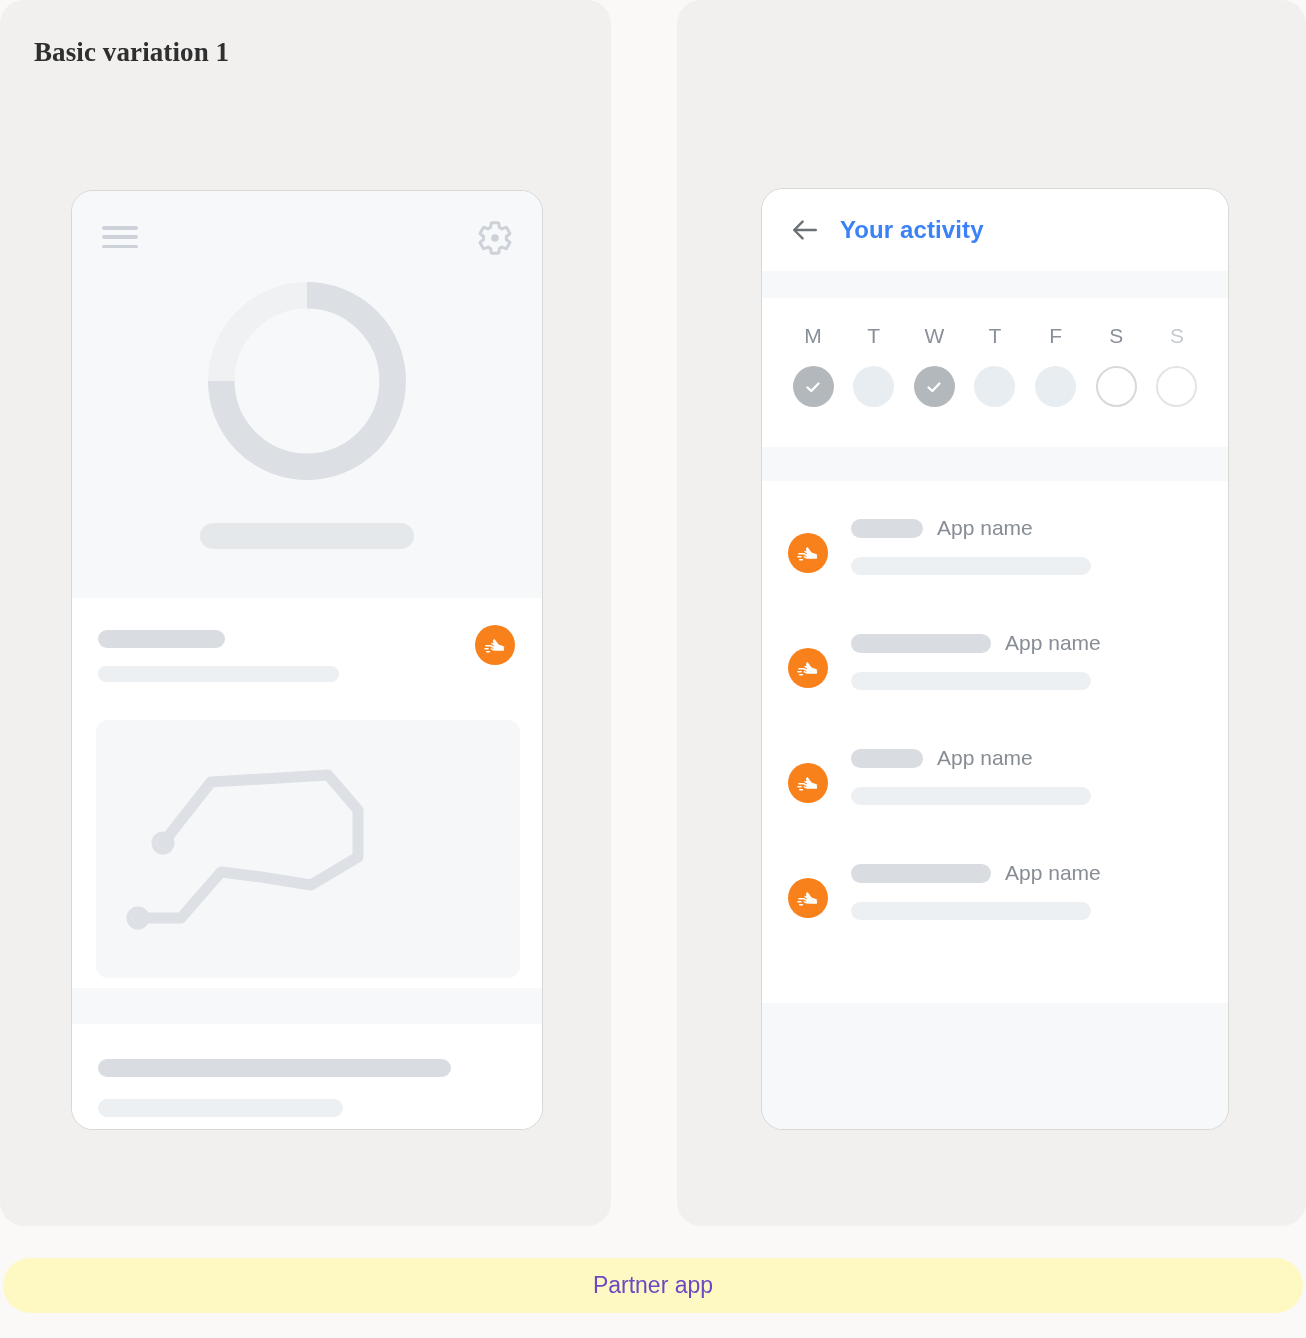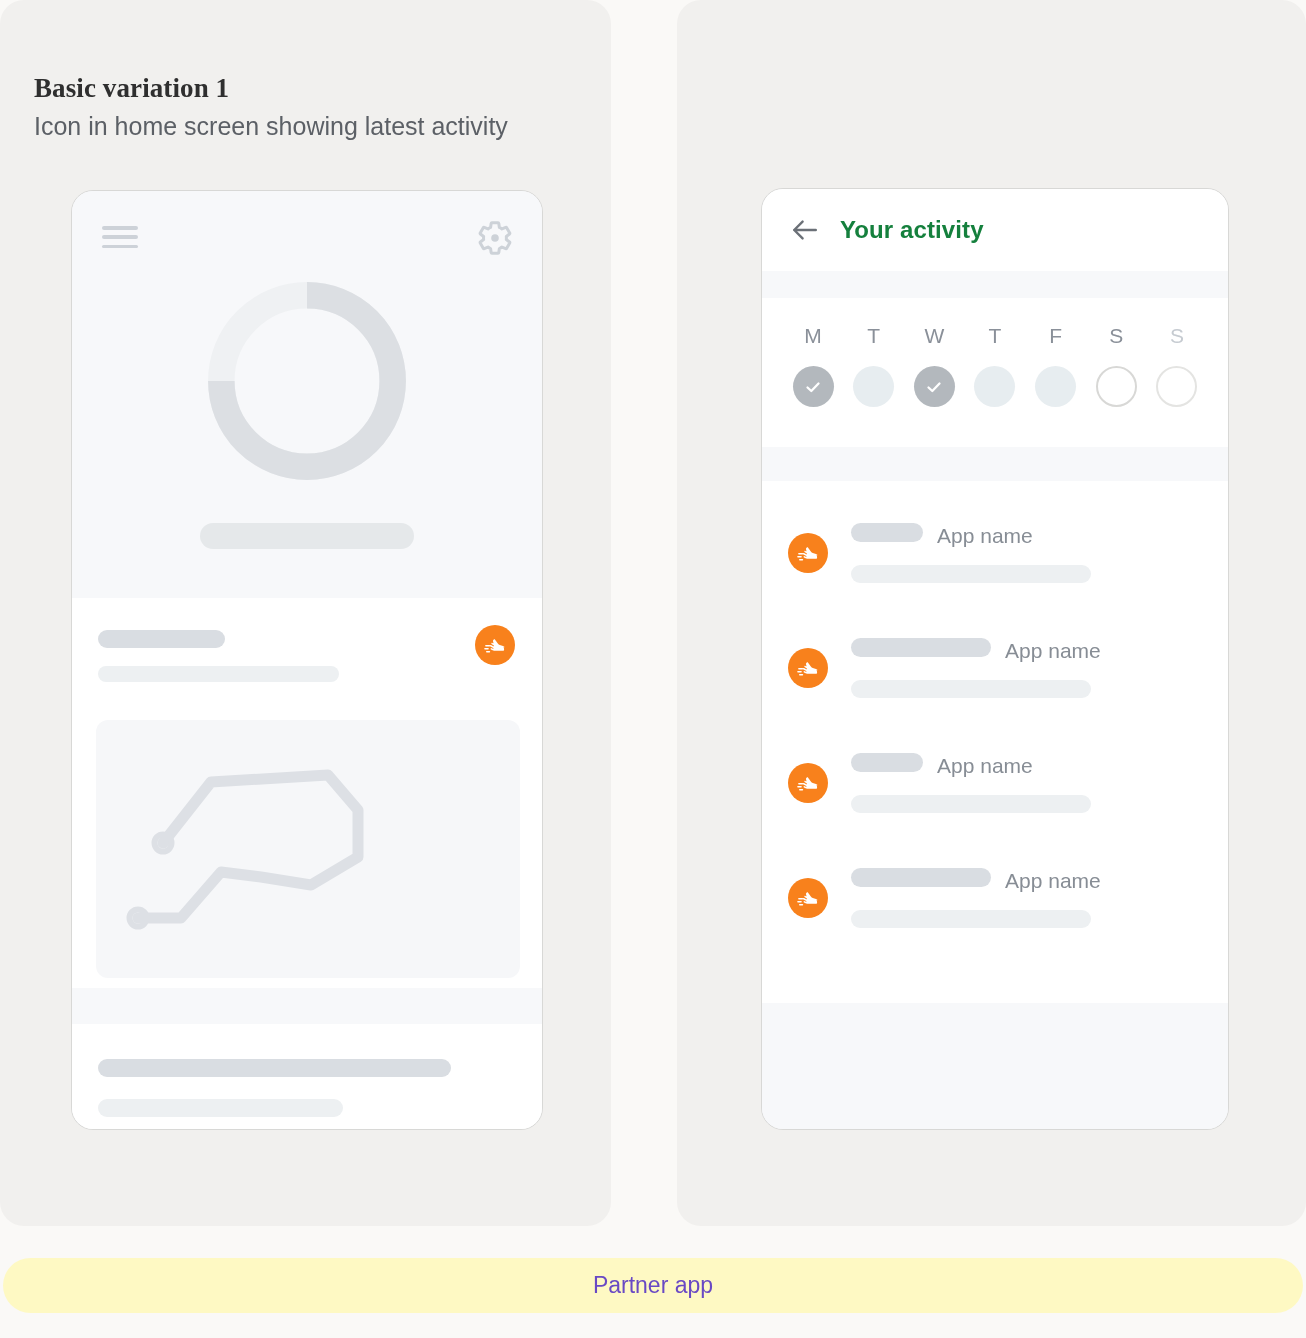--- a/index.html
+++ b/index.html
@@ -21,21 +21,21 @@
 
   .panel {
     width: 612px;
     height: 1226px;
     background: #f1f0ee;
     border-radius: 24px;
     position: relative;
   }
   .panel.right { width: 630px; }
 
-  .panel-head { padding: 36px 0 0 34px; margin-top: 36px; }
+  .panel-head { padding: 36px 0 0 34px; }
   .panel-title {
     font-family: "Liberation Serif", serif;
     font-size: 27px;
     font-weight: 700;
     color: #2f2f2f;
     letter-spacing: 0.1px;
     line-height: 1.25;
   }
   .panel-sub {
     font-family: "Liberation Sans", sans-serif;
@@ -109,21 +109,21 @@
   .p1-bottom .bar { width: 353px; height: 18px; }
   .p1-bottom .bar-light { width: 245px; height: 18px; margin-top: 22px; }
 
   
   .p2-header {
     height: 82px; background: #fff;
     display: flex; align-items: center; gap: 20px;
     padding-left: 28px;
   }
   .back-arrow { width: 30px; height: 24px; flex: 0 0 auto; }
-  .p2-title { font-size: 24px; font-weight: 700; color: #15803d; letter-spacing: 0.1px; }
+  .p2-title { font-size: 24px; font-weight: 700; color: #3b82f6; letter-spacing: 0.1px; }
 
   .p2-gap { height: 27px; background: #f7f8fa; }
 
   .p2-days {
     background: #fff; padding: 26px 28px 40px 28px;
   }
   .days-row { display: flex; justify-content: space-between; }
   .day-col { width: 46px; display: flex; flex-direction: column; align-items: center; }
   .day-lbl { font-size: 21px; color: #8a9099; margin-bottom: 18px; }
   .day-lbl.faded { color: #c6cbd1; }
@@ -134,21 +134,21 @@
   .day-dot.empty.light { border-color: #e4e4e2; }
 
   .p2-gap2 { height: 34px; background: #f7f8fa; }
 
   .p2-list { background: #fff; padding: 22px 0 40px 0; }
   .act-row { position: relative; height: 115px; padding-left: 26px; }
   .act-badge { position: absolute; left: 26px; top: 30px; width: 40px; height: 40px; }
   .act-body { margin-left: 63px; padding-top: 13px; }
   .act-line1 { display: flex; align-items: center; gap: 14px; }
   .act-pill { height: 19px; background: #d9dde2; border-radius: 10px; }
-  .act-name { font-size: 21px; color: #878d95; margin-top: 8px; }
+  .act-name { font-size: 21px; color: #878d95; }
   .act-line2 { margin-top: 17px; height: 18px; background: #edf0f2; border-radius: 9px; width: 240px; }
 
   .p2-tail { background: #f7f8fa; height: 158px; }
 
   
   .footer {
     position: absolute; left: 3px; top: 1258px;
     width: 1300px; height: 55px;
     background: #fef9c3; border-radius: 28px;
     display: flex; align-items: center; justify-content: center;
@@ -156,21 +156,20 @@
   .footer-label { font-size: 23px; color: #6949c4; }
 </style>
 </head>
 <body>
 
 <div class="panels">
 
   <div class="panel left">
     <div class="panel-head">
       <div class="panel-title">Basic variation 1</div>
-      <div class="panel-sub">Icon in home screen showing latest activity</div>
     </div>
 
     <div class="phone phone-1">
 
       <div class="p1-top">
 
         <div class="hamburger">
           <i></i>
             <i></i>
             <i></i>

